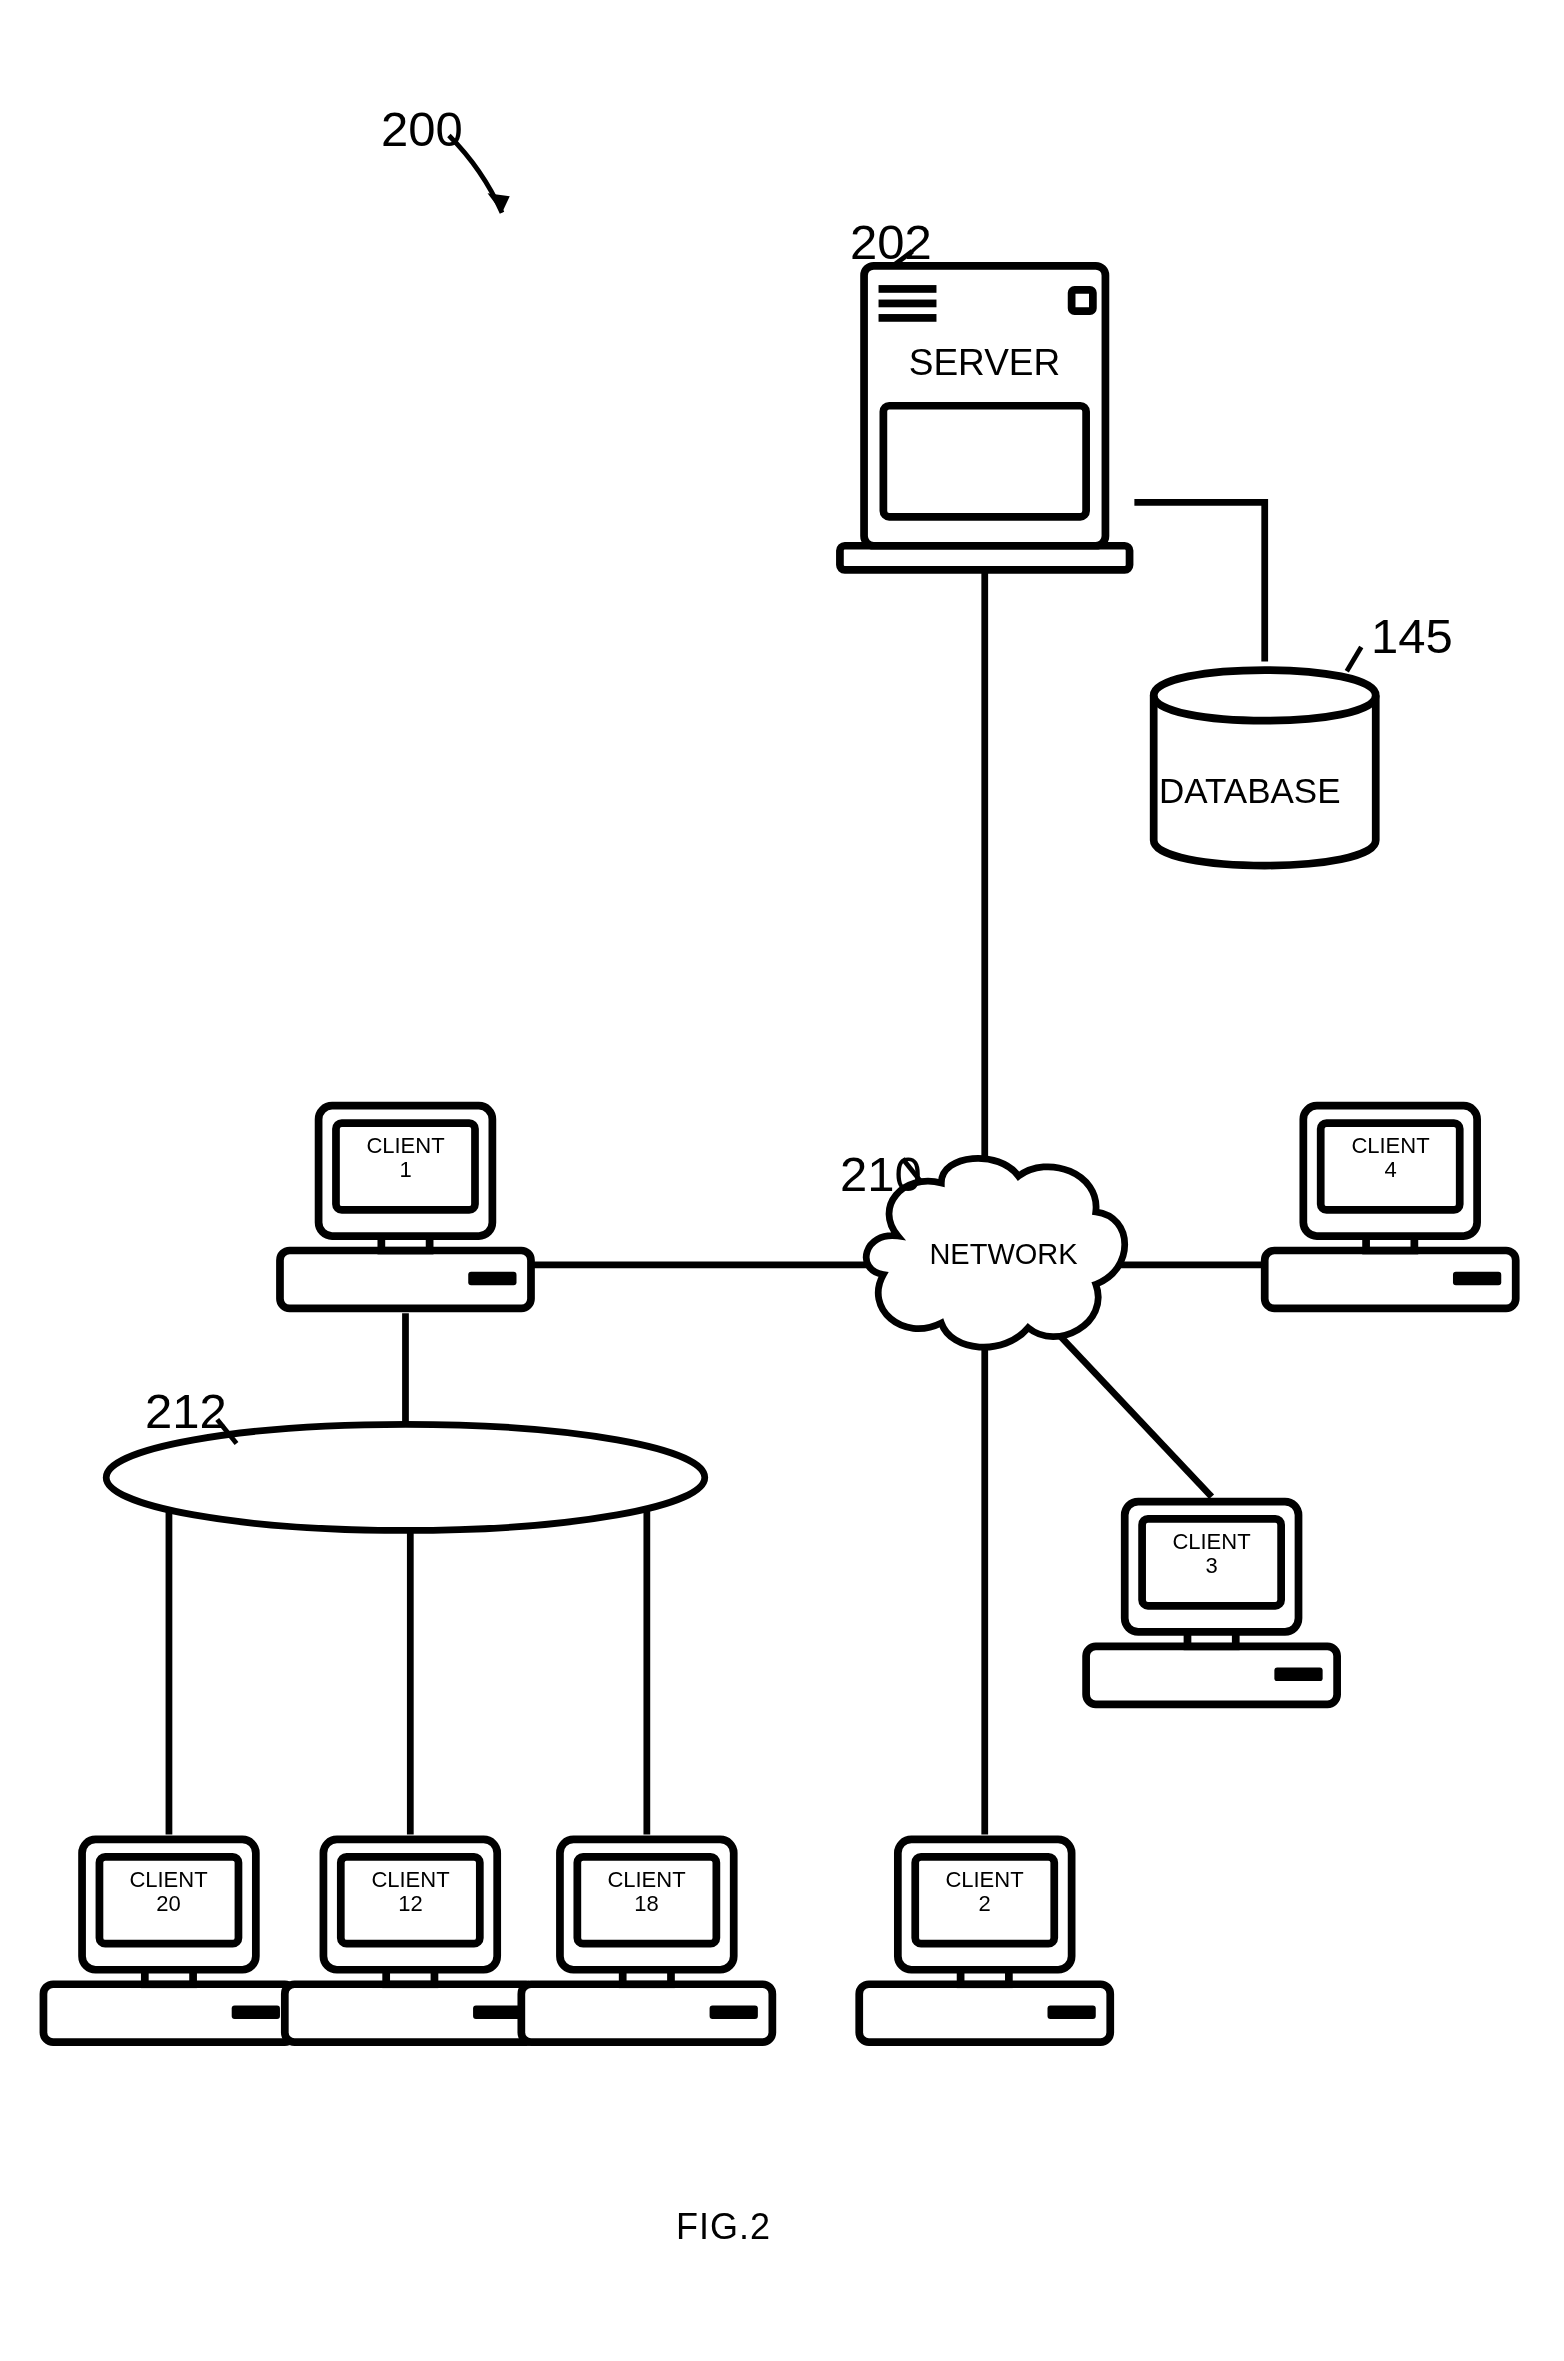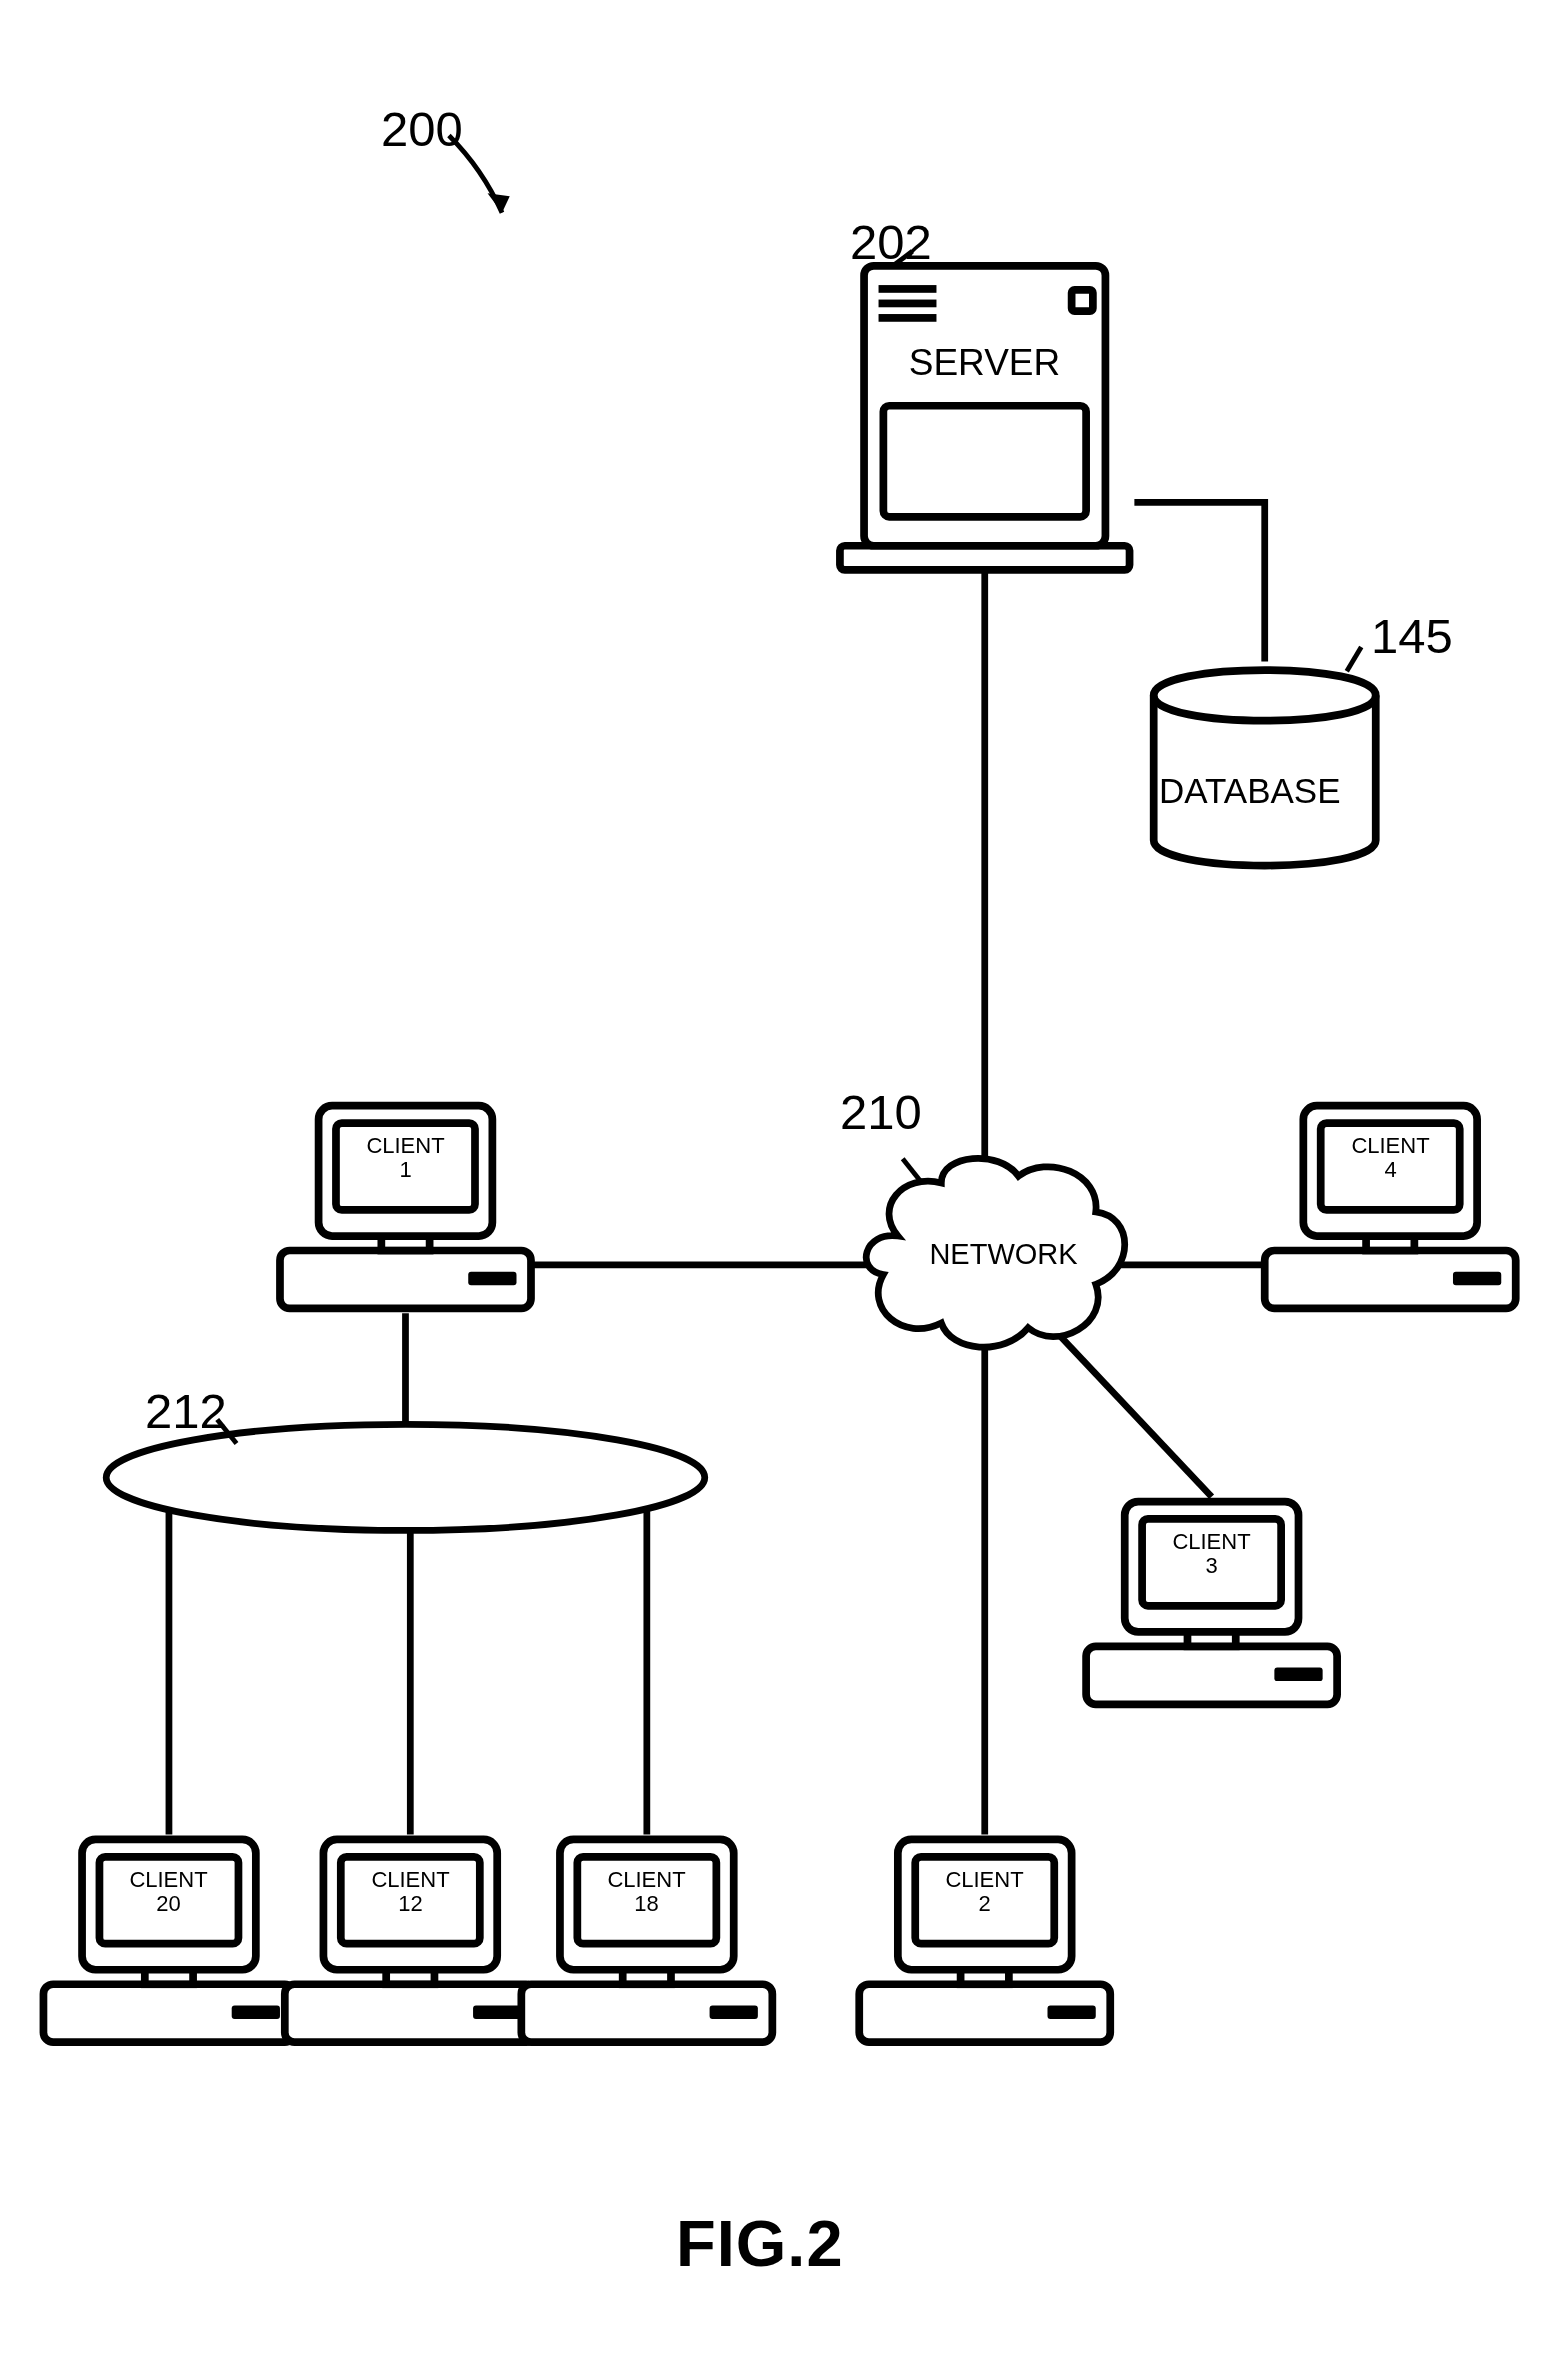--- a/index.html
+++ b/index.html
@@ -19,22 +19,22 @@
     font-size: 22px;
     text-align: center;
     line-height: 1.1;
   }
   .reflabel {
     position: absolute;
     font-size: 49px;
   }
   .figcaption {
     position: absolute;
-    font-weight: 700;
-    font-size: 65px;
+    font-weight: 400;
+    font-size: 36px;
     letter-spacing: 1px;
   }
 </style>
 </head>
 <body>
 
 <div class="canvas">
 
 <svg width="1564" height="2362" viewBox="0 0 1620 2446">
 
@@ -138,21 +138,21 @@
     <line x1="225" y1="1470" x2="245" y2="1495"></line>
   </g>
 </svg>
 
 <div class="reflabel" style="left:381px; top:101px;">200</div>
 
 <div class="reflabel" style="left:850px; top:214px;">202</div>
 
 <div class="reflabel" style="left:1371px; top:608px;">145</div>
 
-<div class="reflabel" style="left:840px; top:1084px;">210</div>
+<div class="reflabel" style="left:840px; top:1146px;">210</div>
 
 <div class="reflabel" style="left:145px; top:1383px;">212</div>
 
 <div class="lbl" style="left:888px; top:343px; width:193px; font-size:37px;">SERVER</div>
 
 <div class="lbl" style="left:1159px; top:772px; width:179px; font-size:35px;">DATABASE</div>
 
 <div class="lbl" style="left:924px; top:1239px; width:159px; font-size:29px;">NETWORK</div>
 
 <div class="lbl" style="left:338px; top:1134px; width:135px;">

